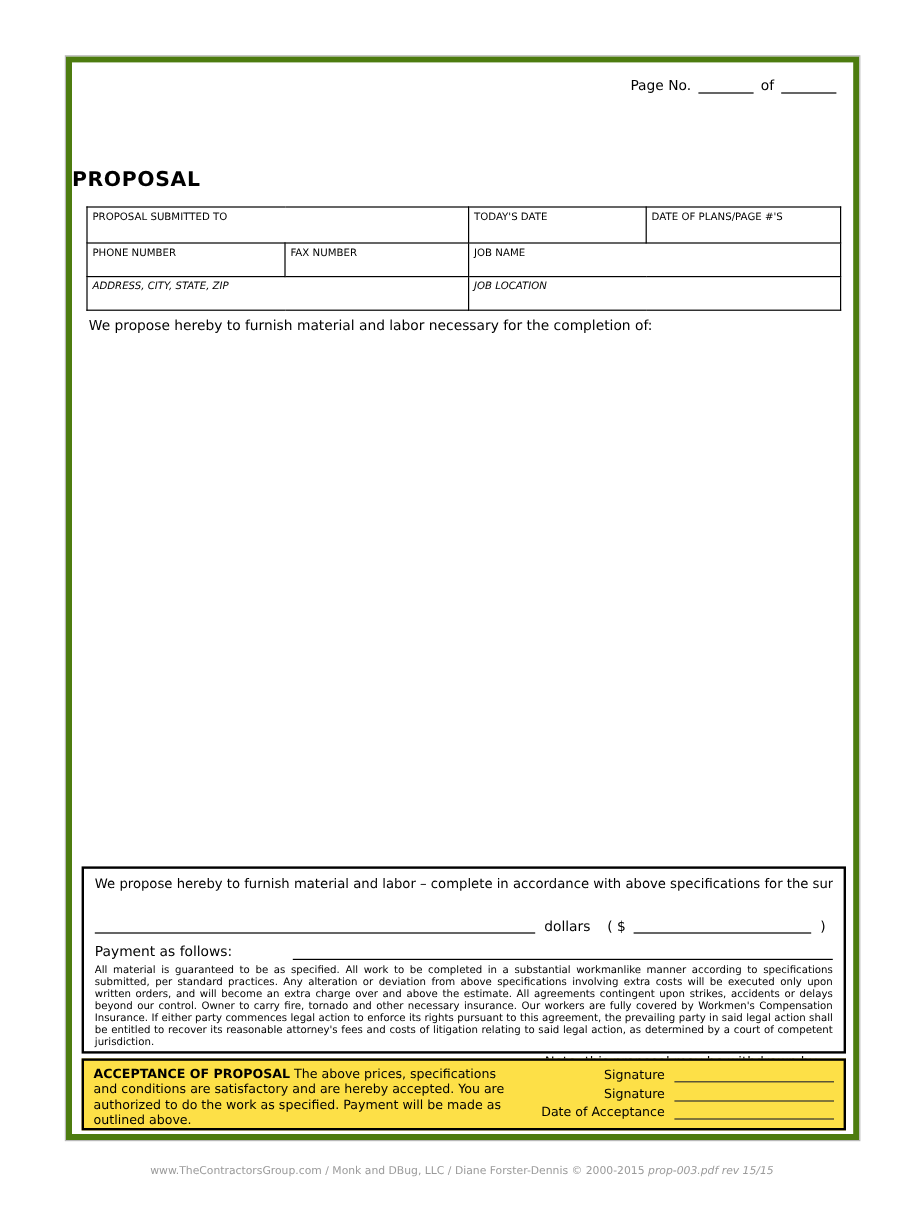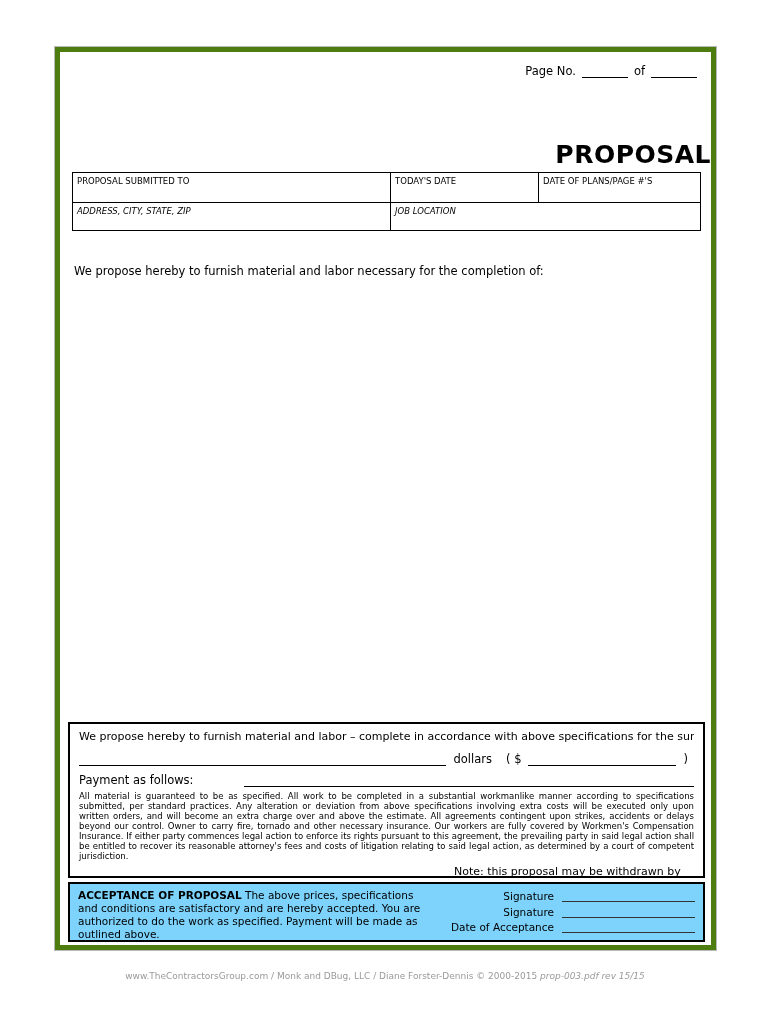--- a/index.html
+++ b/index.html
@@ -11,53 +11,53 @@
   }
   .sheet {
     position:absolute; left:55px; top:47px; width:661px; height:903px;
     border:5px solid #4d7c0f; outline:1px solid #b9b9b9; background:#fff;
   }
   
   .page-no { position:absolute; top:12px; right:14px; font-size:11.5px; display:flex; align-items:flex-end; gap:6px; }
   .fill { display:inline-block; border-bottom:1px solid #000; height:13px; }
   .fill.small { width:46px; }
   
-  .title { position:absolute; top:88px; left:0; width:100%; text-align:right;
-           font-size:25px; font-weight:bold; letter-spacing:0.5px; }
+  .title { position:absolute; top:88px; left:0; width:100%; text-align:left;
+           font-size:17px; font-weight:bold; letter-spacing:0.5px; }
   
   table.info { position:absolute; top:120px; left:12px; width:628px; border-collapse:collapse; table-layout:fixed; }
   table.info td { border:1.4px solid #000; font-size:8.5px; padding:3px 4px; vertical-align:top; background:#fff; }
   table.info tr.r1 td { height:30px; }
   table.info tr.r2 td { height:28px; }
   table.info tr.r3 td { height:28px;font-style:italic; }
   
   .intro { position:absolute; top:212px; left:14px; font-size:11.5px;text-align:right; }
   
   .sum-box {
     position:absolute; top:670px; left:8px; width:637px; height:156px;
     border:2px solid #000; padding:6px 9px 2px 9px; background:#fff;
   }
   .sum-line1 { font-size:11px; white-space:nowrap; overflow:hidden; }
-  .sum-line2 { display:flex; align-items:flex-end; font-size:11.5px; margin-top:9px; }
+  .sum-line2 { display:flex; font-size:11.5px; margin-top:22px; }
   .sum-line2 .grow { flex:1; }
   .sum-line2 .lbl { margin:0 6px 0 8px; white-space:nowrap; }
   .sum-line2 .amt { width:148px; }
   .payment-row { display:flex; align-items:flex-end; font-size:11.5px; margin-top:7px;gap:43px; }
   .payment-row .grow { flex:1; margin-left:8px; }
   .terms { font-size:8.5px; line-height:1.17; text-align:justify; margin-top:5px; }
   .sig-row { display:flex; align-items:flex-end; margin-top:3px; }
   .auth { font-weight:bold; font-size:11px; line-height:1.25; white-space:nowrap; }
   .sig-row .sigline { flex:1; align-self:flex-end; margin:0 10px 3px 12px; border-bottom:1.4px solid #333; height:12px; }
   .note { width:240px; font-size:11px; line-height:1.3; }
   .note-l2 { display:flex; align-items:flex-end; }
   .note-l2 .days-fill { flex:1; margin:0 4px; border-bottom:1px solid #000; height:12px; max-width:78px; }
   
   .accept-box {
     position:absolute; top:830px; left:8px; width:637px; height:60px;
-    border:2px solid #000; padding:5px 8px; display:flex; background:#7dd3fc;
+    border:2px solid #000; padding:5px 8px; display:flex; background:#fde047;
   }
   .accept-text { width:352px; font-size:10.5px; line-height:1.25; }
   .accept-fields { flex:1; display:flex; flex-direction:column; justify-content:space-between; padding:1px 0 2px 4px; }
   .afield { display:flex; align-items:flex-end; }
   .afield .alabel { width:120px; text-align:right; font-size:10.5px; white-space:nowrap; }
   .afield .aline { flex:1; margin-left:8px; border-bottom:1.2px solid #333; height:11px; }
   
   .footer { position:absolute; top:971px; left:0; width:100%; text-align:center;
             font-size:9px; color:#9a9a9a; }
   .footer .ital { font-style:italic; }
@@ -81,20 +81,25 @@
         <col style="width:165px">
         <col style="width:153px">
         <col style="width:148px">
         <col style="width:162px">
       </colgroup>
     <tbody>
         <tr class="r1">
       <td colspan="2"><span>PROPOSAL SUBMITTED TO</span></td>
       <td><span>TODAY'S DATE</span></td>
       <td><span>DATE OF PLANS/PAGE #'S</span></td>
+    </tr>
+    <tr class="r2">
+      <td><span>PHONE NUMBER</span></td>
+      <td><span>FAX NUMBER</span></td>
+      <td colspan="2"><span>JOB NAME</span></td>
     </tr>
     <tr class="r3">
       <td colspan="2"><span>ADDRESS, CITY, STATE, ZIP</span></td>
       <td colspan="2"><span>JOB LOCATION</span></td>
     </tr>
   </tbody>
     </table>
 
   <div class="intro">We propose hereby to furnish material and labor necessary for the completion of:</div>
 

